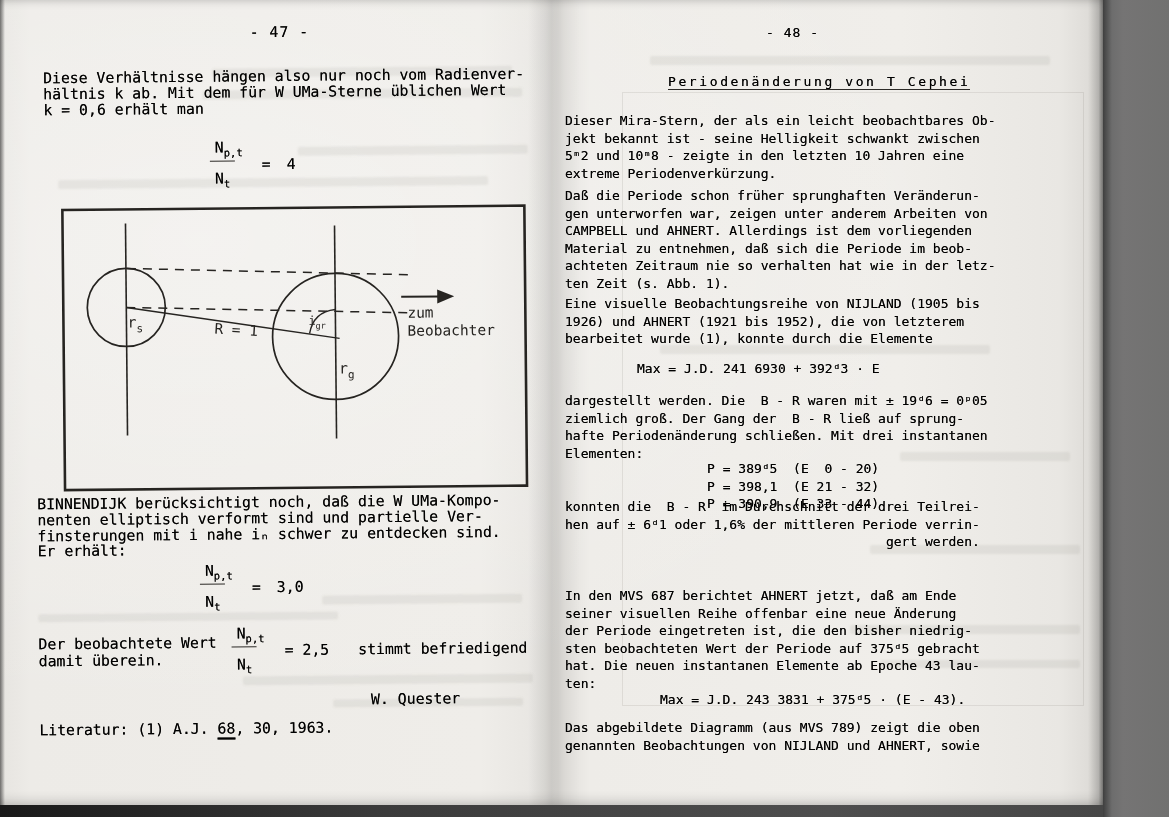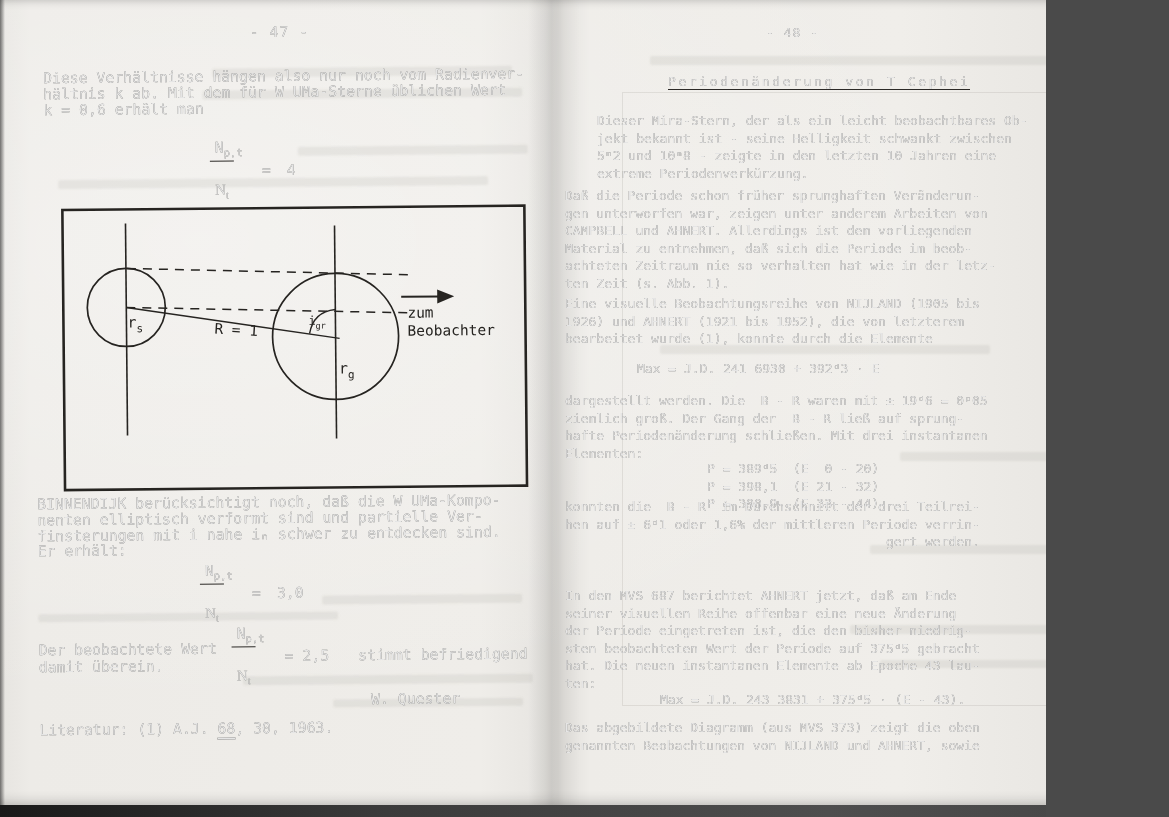--- a/index.html
+++ b/index.html
@@ -1,17 +1,17 @@
 <!DOCTYPE html>
 <html><head>
 <meta charset="utf-8">
 <style>
   html,body{margin:0;padding:0;background:#4a4a4a;}
-  .scan{position:relative;width:1046px;height:817px;overflow:hidden;
-        background:#737373;font-family:"DejaVu Sans Mono","Liberation Mono",monospace;color:#e5e5e5;}
+  .scan{position:relative;width:1169px;height:817px;overflow:hidden;
+        background:#737373;font-family:"DejaVu Sans Mono","Liberation Mono",monospace;color:#000000;}
   .paper{position:absolute;left:0;top:0;width:1103px;height:805px;
          background:
            radial-gradient(ellipse at 18% 30%, rgba(255,255,255,0.35), rgba(0,0,0,0) 60%),
            linear-gradient(90deg,#e6e4e0 0px,#edebe7 30px,#efede9 480px,#e7e5e1 545px,#dedcd8 558px,#eeece8 590px,#f0eeea 900px,#e9e7e3 1060px,#d9d7d3 1103px),
            #edebe7;
          box-shadow:inset 0 6px 10px -6px rgba(0,0,0,0.25), inset 0 -10px 14px -10px rgba(0,0,0,0.3);}
   .edge-left{position:absolute;left:0;top:0;width:5px;height:805px;
              background:linear-gradient(90deg,rgba(20,20,20,0.55),rgba(20,20,20,0));}
   .gutter{position:absolute;left:528px;top:0;width:52px;height:805px;
           background:linear-gradient(90deg,rgba(0,0,0,0) 0%,rgba(0,0,0,0.10) 45%,rgba(0,0,0,0.03) 70%,rgba(0,0,0,0) 100%);}
@@ -29,21 +29,21 @@
      letter-spacing:0;text-shadow:0 0 0.6px rgba(44,42,39,0.85);}
   .rt{position:absolute;white-space:pre;font-size:13px;line-height:17.5px;
       text-shadow:0 0 0.6px rgba(44,42,39,0.85);}
   .center-head{letter-spacing:1px;}
   .title-underline{border-bottom:1.7px solid #2c2a27;padding-bottom:0;letter-spacing:2.6px;}
 
   .fraction{position:absolute;display:inline-flex;align-items:center;
             font-size:14.8px;text-shadow:0 0 0.6px rgba(44,42,39,0.85);}
   .frac{display:inline-flex;flex-direction:column;align-items:flex-start;line-height:1.15;}
   .frac .num{padding:0 5px 2px;}
-  .frac .den{border-top:1.7px solid #2c2a27;padding:20px 5px 0;font-family:Liberation Serif, serif;}
+  .frac .den{border-top:1.7px solid #2c2a27;padding:8px 5px 0;}
   .fraction .eq{margin:0 7px 0 14px;}
   .fraction .val{margin-left:9px;}
   sub{font-size:10.5px;}
   .obs-row{position:absolute;display:flex;align-items:center;gap:15px;
            font-size:14.8px;text-shadow:0 0 0.6px rgba(44,42,39,0.85);}
   .obs-row .twoline{white-space:pre;line-height:17px;}
   .ul-vol{text-decoration:underline;text-underline-offset:3.5px;text-decoration-thickness:1.6px;}
 
   .figure-svg{position:absolute;left:62px;top:206px;}
   .figure-svg text{font-family:"DejaVu Sans Mono","Liberation Mono",monospace;fill:#262421;}
@@ -148,21 +148,21 @@
       <div class="bleed" style="left:660px;top:345px;width:330px;height:9px;"></div>
       <div class="bleed" style="left:900px;top:452px;width:170px;height:9px;"></div>
       <div class="bleed" style="left:870px;top:545px;width:210px;height:9px;"></div>
       <div class="bleed" style="left:850px;top:625px;width:230px;height:9px;"></div>
       <div class="bleed" style="left:880px;top:660px;width:200px;height:8px;"></div>
 
       <div class="rt center-head" style="left:766px;top:24px;">- 48 -</div>
 
       <div class="rt" style="left:668px;top:73px;"><span class="title-underline">Periodenänderung von T Cephei</span></div>
 
-      <div class="rt" style="left:597px;top:112px;">Dieser Mira-Stern, der als ein leicht beobachtbares Ob-
+      <div class="rt" style="left:565px;top:112px;">Dieser Mira-Stern, der als ein leicht beobachtbares Ob-
 jekt bekannt ist - seine Helligkeit schwankt zwischen
 5ᵐ2 und 10ᵐ8 - zeigte in den letzten 10 Jahren eine
 extreme Periodenverkürzung.</div>
 
       <div class="rt" style="left:565px;top:187px;">Daß die Periode schon früher sprunghaften Veränderun-
 gen unterworfen war, zeigen unter anderem Arbeiten von
 CAMPBELL und AHNERT. Allerdings ist dem vorliegenden
 Material zu entnehmen, daß sich die Periode im beob-
 achteten Zeitraum nie so verhalten hat wie in der letz-
 ten Zeit (s. Abb. 1).</div>
@@ -188,21 +188,21 @@
 
       <div class="rt" style="left:565px;top:587px;">In den MVS 687 berichtet AHNERT jetzt, daß am Ende
 seiner visuellen Reihe offenbar eine neue Änderung
 der Periode eingetreten ist, die den bisher niedrig-
 sten beobachteten Wert der Periode auf 375ᵈ5 gebracht
 hat. Die neuen instantanen Elemente ab Epoche 43 lau-
 ten:</div>
 
       <div class="rt" style="left:660px;top:691px;">Max = J.D. 243 3831 + 375ᵈ5 · (E - 43).</div>
 
-      <div class="rt" style="left:565px;top:719px;">Das abgebildete Diagramm (aus MVS 373) zeigt die oben
+      <div class="rt" style="left:565px;top:719px;">Das abgebildete Diagramm (aus MVS 789) zeigt die oben
 genannten Beobachtungen von NIJLAND und AHNERT, sowie</div>
     </div>
 
   </div>
 
   <div class="scanner-right"></div>
   <div class="scanner-bottom"></div>
 </div>
 
 </body></html>

